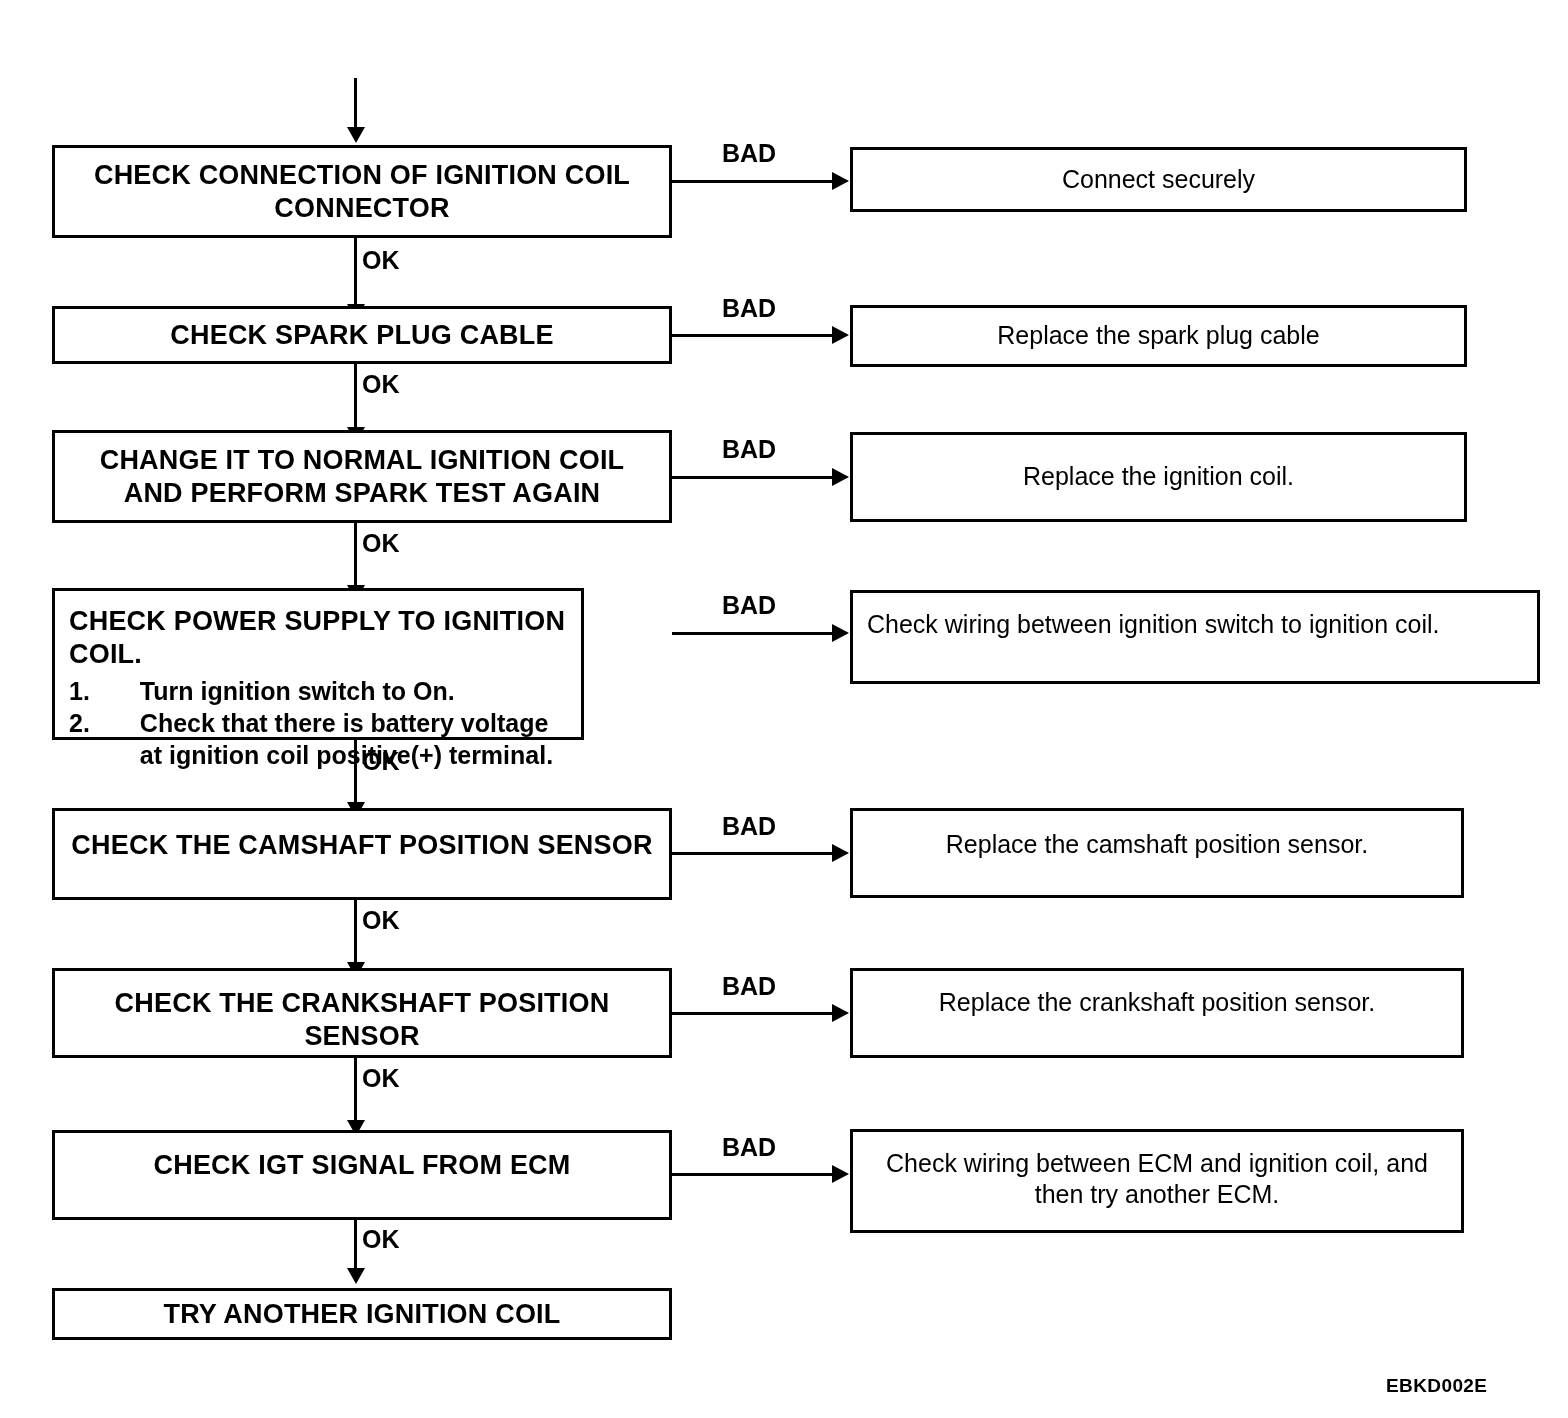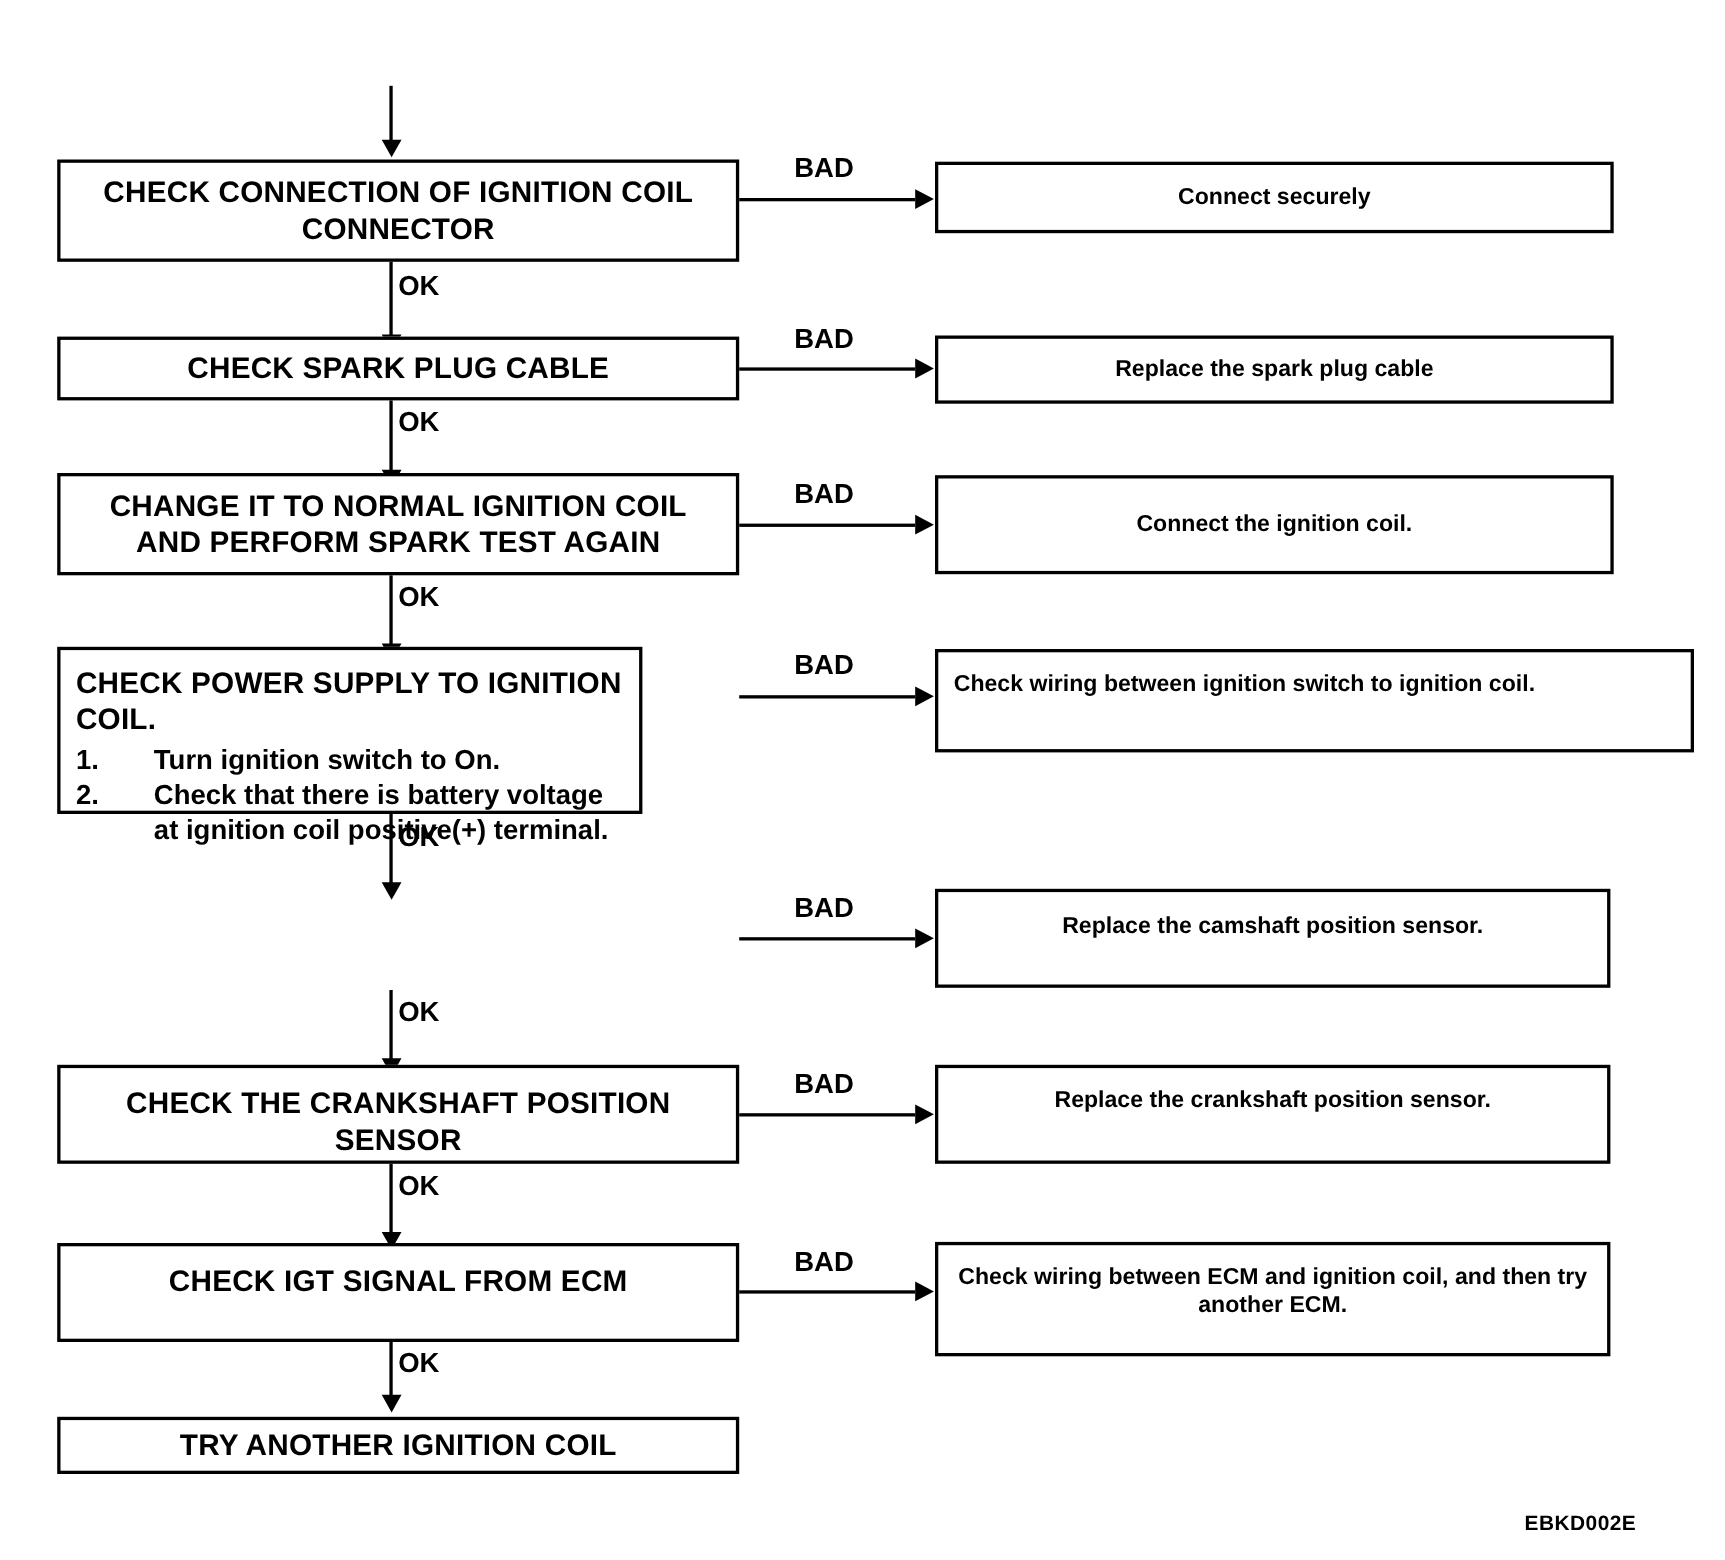--- a/index.html
+++ b/index.html
@@ -30,22 +30,22 @@
   .box.vtop{align-items:flex-start;}
   .box.vcenter{align-items:center;}
 
   .step{
     font-size:27px;
     font-weight:600;
     letter-spacing:0.2px;
     line-height:1.22;
   }
   .action{
-    font-size:21px;
-    font-weight:700;
+    font-size:25px;
+    font-weight:400;
     line-height:1.25;
   }
 
   .numlist{
     font-size:25px;
     font-weight:600;
     line-height:1.28;
     text-align:left;
     margin-top:4px;
   }
@@ -124,21 +124,21 @@
   <div class="arrow-down" style="left:347px;top:427px;"></div>
   <div class="edge-label" style="left:362px;top:370px;">OK</div>
 
   <div class="box center vcenter" style="left:52px;top:430px;width:620px;height:93px;">
     <div class="inner"><span class="step">CHANGE IT TO NORMAL IGNITION COIL AND PERFORM SPARK TEST AGAIN</span></div>
   </div>
   <div class="hline" style="left:672px;top:476px;width:160px;"></div>
   <div class="arrow-right" style="left:832px;top:468px;"></div>
   <div class="edge-label" style="left:722px;top:435px;">BAD</div>
   <div class="box center vcenter" style="left:850px;top:432px;width:617px;height:90px;">
-    <div class="inner"><span class="action">Connect the ignition coil.</span></div>
+    <div class="inner"><span class="action">Replace the ignition coil.</span></div>
   </div>
 
   <div class="vline" style="left:354px;top:523px;height:64px;"></div>
   <div class="arrow-down" style="left:347px;top:585px;"></div>
   <div class="edge-label" style="left:362px;top:529px;">OK</div>
 
   <div class="box left vtop" style="left:52px;top:588px;width:532px;height:152px;padding-top:14px;">
     <div class="inner">
       <div class="step">CHECK POWER SUPPLY TO IGNITION COIL.</div>
       <div class="numlist">
@@ -157,20 +157,23 @@
   <div class="arrow-right" style="left:832px;top:624px;"></div>
   <div class="edge-label" style="left:722px;top:591px;">BAD</div>
   <div class="box left vtop" style="left:850px;top:590px;width:690px;height:94px;padding-top:16px;">
     <div class="inner"><span class="action">Check wiring between ignition switch to ignition coil.</span></div>
   </div>
 
   <div class="vline" style="left:354px;top:740px;height:64px;"></div>
   <div class="arrow-down" style="left:347px;top:802px;"></div>
   <div class="edge-label" style="left:362px;top:747px;">OK</div>
 
+  <div class="box center vtop" style="left:52px;top:808px;width:620px;height:92px;padding-top:18px;">
+    <div class="inner"><span class="step">CHECK THE CAMSHAFT POSITION SENSOR</span></div>
+  </div>
   <div class="hline" style="left:672px;top:852px;width:160px;"></div>
   <div class="arrow-right" style="left:832px;top:844px;"></div>
   <div class="edge-label" style="left:722px;top:812px;">BAD</div>
   <div class="box center vtop" style="left:850px;top:808px;width:614px;height:90px;padding-top:18px;">
     <div class="inner"><span class="action">Replace the camshaft position sensor.</span></div>
   </div>
 
   <div class="vline" style="left:354px;top:900px;height:64px;"></div>
   <div class="arrow-down" style="left:347px;top:962px;"></div>
   <div class="edge-label" style="left:362px;top:906px;">OK</div>

